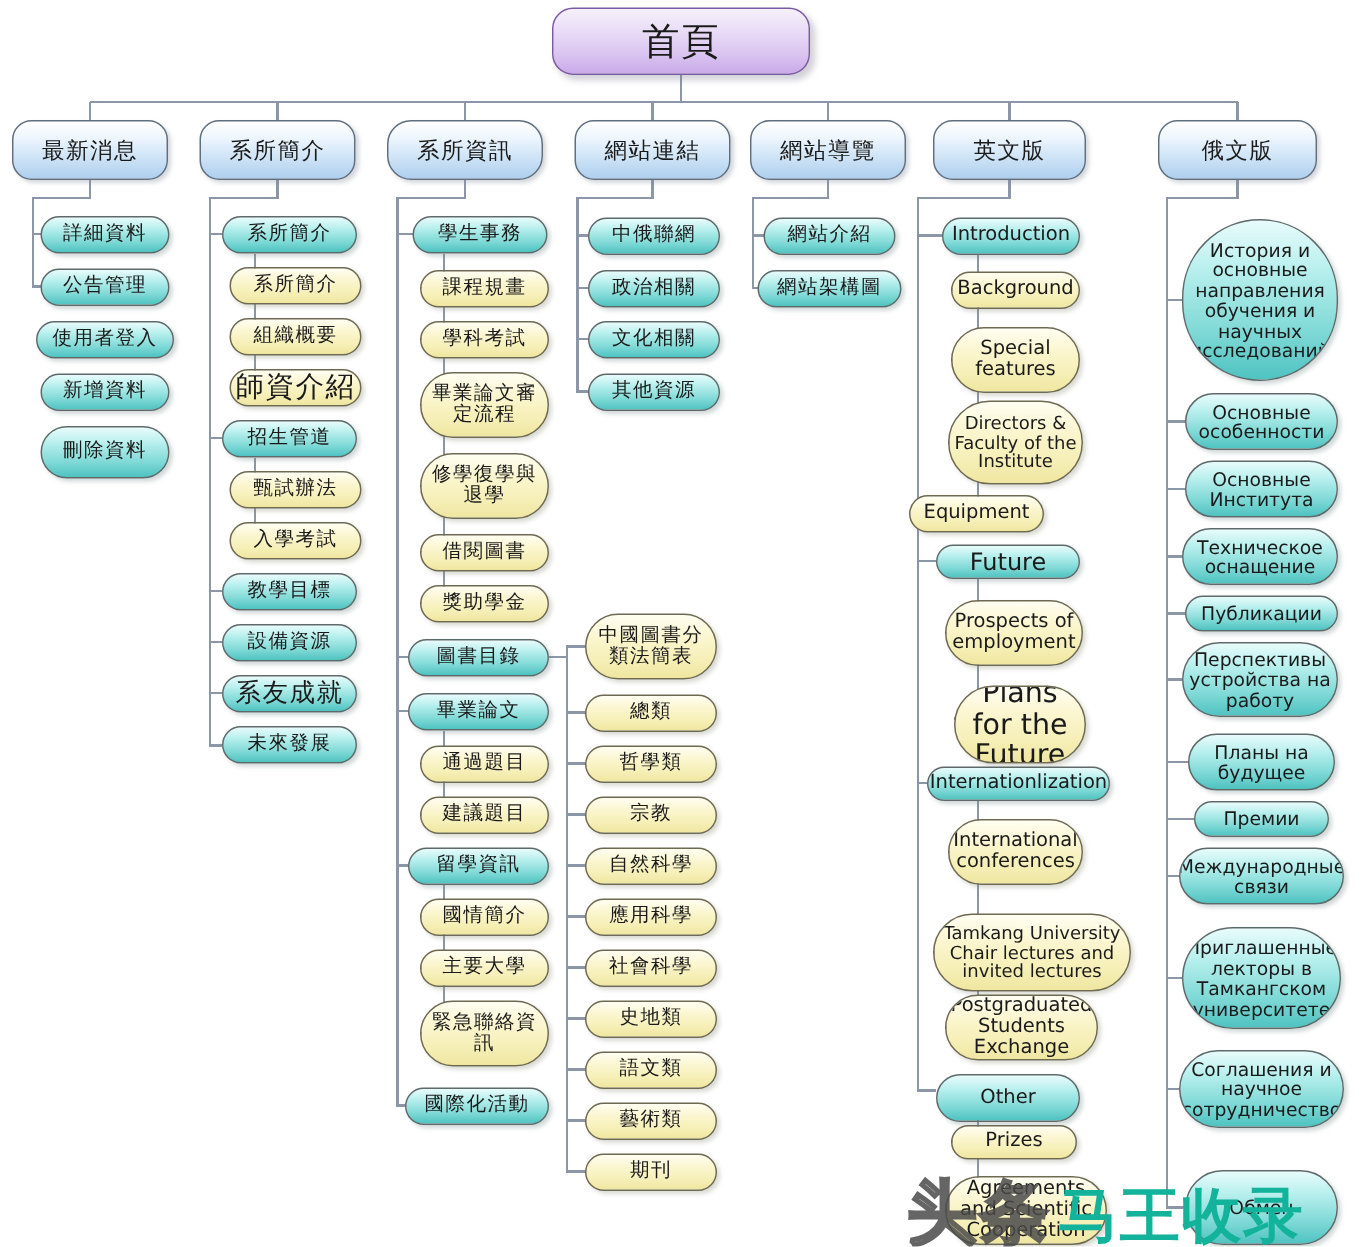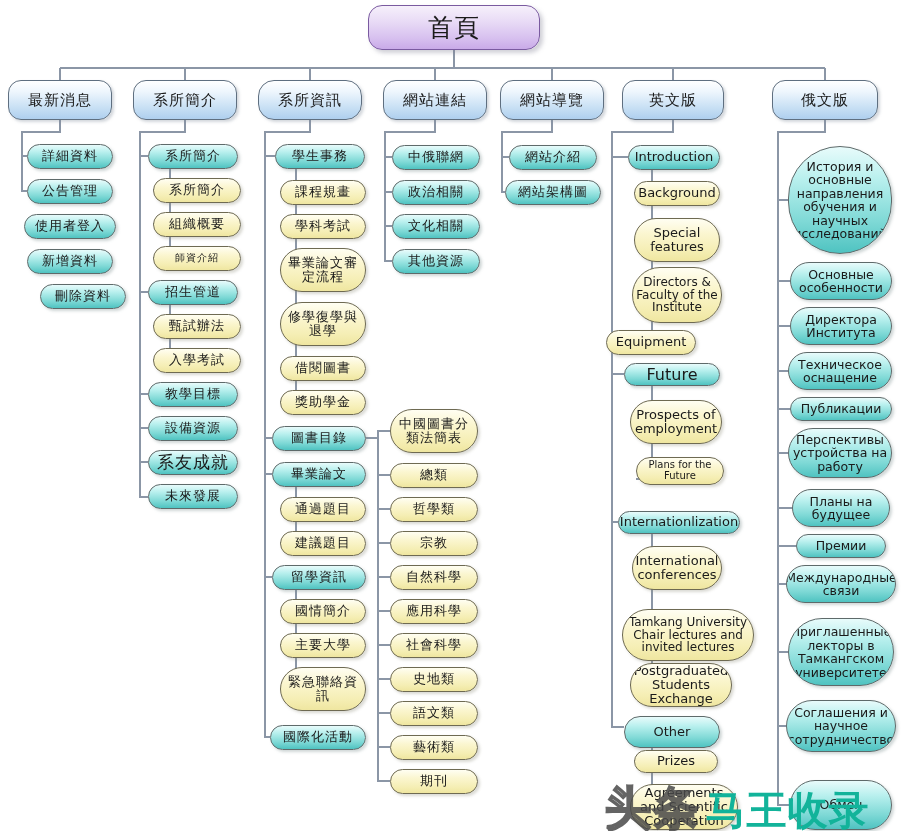--- a/index.html
+++ b/index.html
@@ -190,26 +190,26 @@
     </g>
   </svg>
 
   <div id="nodes">
       <div class="node n-root cjk" style="left: 368px; top: 5px; width: 172px; height: 45px; font-size: 25px;">首頁</div>
       <div class="node n-blue cjk" style="left: 8px; top: 80px; width: 104px; height: 40px; font-size: 15px;">最新消息</div>
       <div class="node n-teal cjk" style="left: 27px; top: 144px; width: 86px; height: 25px; font-size: 13px;">詳細資料</div>
       <div class="node n-teal cjk" style="left: 27px; top: 179px; width: 86px; height: 25px; font-size: 13px;">公告管理</div>
       <div class="node n-teal cjk" style="left: 24px; top: 214px; width: 92px; height: 25px; font-size: 13px;">使用者登入</div>
       <div class="node n-teal cjk" style="left: 27px; top: 249px; width: 86px; height: 25px; font-size: 13px;">新增資料</div>
-      <div class="node n-teal cjk" style="left: 40px; top: 284px; width: 86px; height: 25px; font-size: 13px; text-align: right;">刪除資料</div>
+      <div class="node n-teal cjk" style="left: 27px; top: 284px; width: 86px; height: 35px; font-size: 13px; text-align: right;">刪除資料</div>
       <div class="node n-blue cjk" style="left: 133px; top: 80px; width: 104px; height: 40px; font-size: 15px;">系所簡介</div>
       <div class="node n-teal cjk" style="left: 148px; top: 144px; width: 90px; height: 25px; font-size: 13px;">系所簡介</div>
       <div class="node n-yellow cjk" style="left: 153px; top: 178px; width: 88px; height: 25px; font-size: 13px;">系所簡介</div>
       <div class="node n-yellow cjk" style="left: 153px; top: 212px; width: 88px; height: 25px; font-size: 13px;">組織概要</div>
-      <div class="node n-yellow cjk" style="left: 153px; top: 246px; width: 88px; height: 25px; font-size: 10px;">師資介紹</div>
+      <div class="node n-yellow cjk" style="left: 153px; top: 246px; width: 88px; height: 25px; font-size: 19px;">師資介紹</div>
       <div class="node n-teal cjk" style="left: 148px; top: 280px; width: 90px; height: 25px; font-size: 13px;">招生管道</div>
       <div class="node n-yellow cjk" style="left: 153px; top: 314px; width: 88px; height: 25px; font-size: 13px;">甄試辦法</div>
       <div class="node n-yellow cjk" style="left: 153px; top: 348px; width: 88px; height: 25px; font-size: 13px;">入學考試</div>
       <div class="node n-teal cjk" style="left: 148px; top: 382px; width: 90px; height: 25px; font-size: 13px;">教學目標</div>
       <div class="node n-teal cjk" style="left: 148px; top: 416px; width: 90px; height: 25px; font-size: 13px;">設備資源</div>
       <div class="node n-teal cjk" style="left: 148px; top: 450px; width: 90px; height: 25px; font-size: 17px;">系友成就</div>
       <div class="node n-teal cjk" style="left: 148px; top: 484px; width: 90px; height: 25px; font-size: 13px;">未來發展</div>
       <div class="node n-blue cjk" style="left: 258px; top: 80px; width: 104px; height: 40px; font-size: 15px; border-radius: 16px;">系所資訊</div>
       <div class="node n-teal cjk" style="left: 275px; top: 144px; width: 90px; height: 25px; font-size: 13px;">學生事務</div>
       <div class="node n-yellow cjk" style="left: 280px; top: 180px; width: 86px; height: 25px; font-size: 13px;">課程規畫</div>
@@ -247,32 +247,32 @@
       <div class="node n-teal cjk" style="left: 509px; top: 145px; width: 88px; height: 25px; font-size: 13px;">網站介紹</div>
       <div class="node n-teal cjk" style="left: 505px; top: 180px; width: 96px; height: 25px; font-size: 13px;">網站架構圖</div>
       <div class="node n-blue cjk" style="left: 622px; top: 80px; width: 102px; height: 40px; font-size: 15px;">英文版</div>
       <div class="node n-teal lat" style="left: 628px; top: 145px; width: 92px; height: 25px; font-size: 13px;">Introduction</div>
       <div class="node n-yellow lat" style="left: 634px; top: 181px; width: 86px; height: 25px; font-size: 13px;">Background</div>
       <div class="node n-yellow lat" style="left: 634px; top: 218px; width: 86px; height: 44px; font-size: 13px;">Special features</div>
       <div class="node n-yellow lat" style="left: 632px; top: 267px; width: 90px; height: 56px; font-size: 12px;">Directors &amp; Faculty of the Institute</div>
       <div class="node n-yellow lat" style="left: 606px; top: 330px; width: 90px; height: 25px; font-size: 13px;">Equipment</div>
       <div class="node n-teal lat" style="left: 624px; top: 363px; width: 96px; height: 23px; font-size: 16px;">Future</div>
       <div class="node n-yellow lat" style="left: 630px; top: 400px; width: 92px; height: 44px; font-size: 13px;">Prospects of employment</div>
-      <div class="node n-yellow lat" style="left: 636px; top: 457px; width: 88px; height: 28px; font-size: 10px;">Plans for the Future</div>
+      <div class="node n-yellow lat" style="left: 636px; top: 457px; width: 88px; height: 52px; font-size: 19px;">Plans for the Future</div>
       <div class="node n-teal lat" style="left: 618px; top: 511px; width: 122px; height: 23px; font-size: 13px;">Internationlization</div>
       <div class="node n-yellow lat" style="left: 632px; top: 546px; width: 90px; height: 44px; font-size: 13px;">International conferences</div>
       <div class="node n-yellow lat" style="left: 622px; top: 609px; width: 132px; height: 52px; font-size: 12px;">Tamkang University Chair lectures and invited lectures</div>
       <div class="node n-yellow lat" style="left: 630px; top: 663px; width: 102px; height: 44px; font-size: 13px;">Postgraduated Students Exchange</div>
       <div class="node n-teal lat" style="left: 624px; top: 716px; width: 96px; height: 32px; font-size: 13px;">Other</div>
       <div class="node n-yellow lat" style="left: 634px; top: 750px; width: 84px; height: 23px; font-size: 13px;">Prizes</div>
       <div class="node n-yellow lat" style="left: 630px; top: 784px; width: 108px; height: 46px; font-size: 13px;">Agreements and Scientific Cooperation</div>
       <div class="node n-blue cjk" style="left: 772px; top: 80px; width: 106px; height: 40px; font-size: 15px;">俄文版</div>
       <div class="node n-teal cyr" style="left: 788px; top: 146px; width: 104px; height: 108px; font-size: 12.5px;">История и основные направления обучения и научных исследований</div>
       <div class="node n-teal cyr" style="left: 790px; top: 262px; width: 102px; height: 38px; font-size: 12.5px;">Основные особенности</div>
-      <div class="node n-teal cyr" style="left: 790px; top: 307px; width: 102px; height: 38px; font-size: 12.5px;">Директора Института</div>
+      <div class="node n-teal cyr" style="left: 790px; top: 307px; width: 102px; height: 38px; font-size: 12.5px;">Основные Института</div>
       <div class="node n-teal cyr" style="left: 788px; top: 352px; width: 104px; height: 38px; font-size: 12.5px;">Техническое оснащение</div>
       <div class="node n-teal cyr" style="left: 790px; top: 397px; width: 102px; height: 24px; font-size: 12.5px;">Публикации</div>
       <div class="node n-teal cyr" style="left: 788px; top: 428px; width: 104px; height: 50px; font-size: 12.5px;">Перспективы устройства на работу</div>
       <div class="node n-teal cyr" style="left: 792px; top: 489px; width: 98px; height: 38px; font-size: 12.5px;">Планы на будущее</div>
       <div class="node n-teal cyr" style="left: 796px; top: 534px; width: 90px; height: 24px; font-size: 12.5px;">Премии</div>
       <div class="node n-teal cyr" style="left: 786px; top: 565px; width: 110px; height: 38px; font-size: 12.5px;">Международные связи</div>
       <div class="node n-teal cyr" style="left: 788px; top: 618px; width: 106px; height: 68px; font-size: 12.5px;">Приглашенные лекторы в Тамкангском университете</div>
       <div class="node n-teal cyr" style="left: 786px; top: 700px; width: 110px; height: 52px; font-size: 12.5px;">Соглашения и научное сотрудничество</div>
       <div class="node n-teal cyr" style="left: 790px; top: 780px; width: 102px; height: 50px; font-size: 12.5px;">Обмен</div>
     </div>

